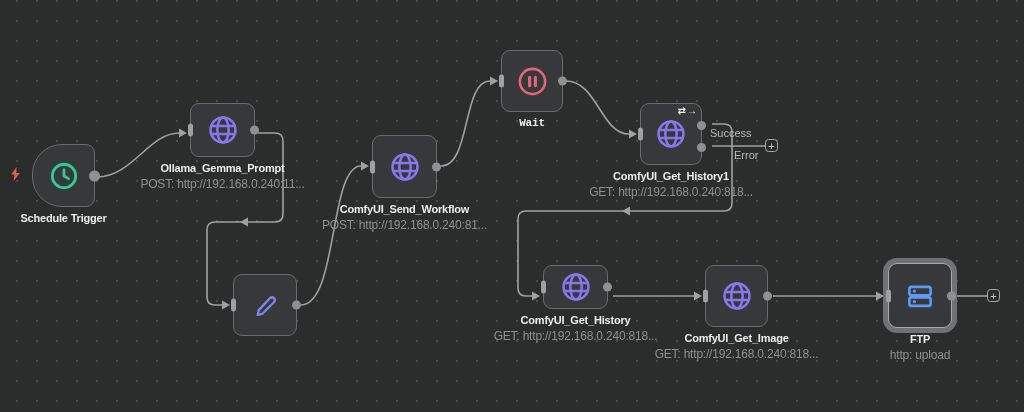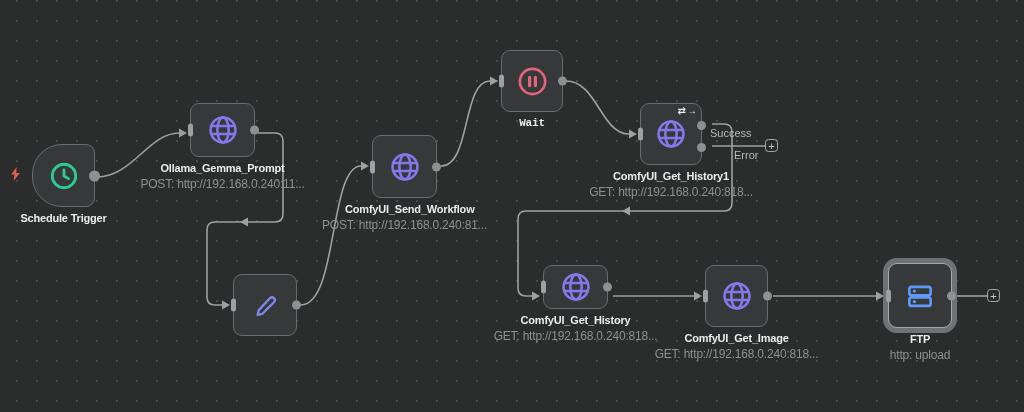--- a/index.html
+++ b/index.html
@@ -39,21 +39,21 @@
   .outp.multi{transform:none;}
 
   .nlabel{
     position:absolute;top:calc(100% + 6px);left:50%;transform:translateX(-50%);
     text-align:center;width:max-content;pointer-events:none;
   }
   .nname{
     font-size:11px;font-weight:bold;color:#ececec;letter-spacing:-0.2px;
     white-space:nowrap;line-height:1.15;
   }
-  .nname.wrap{white-space:normal;width:140px;word-break:break-all;margin:0 auto;text-align:right;}
+  .nname.wrap{white-space:normal;width:140px;word-break:break-all;margin:0 auto;}
   .nsub{
     font-size:12px;color:#8e9091;letter-spacing:-0.2px;margin-top:2px;white-space:nowrap;
   }
   .out-label{
     position:absolute;left:calc(100% + 9px);
     font-size:11px;color:#b9babb;white-space:nowrap;pointer-events:none;margin-top:8px;
   }
   .badges{
     position:absolute;top:1px;right:4px;display:flex;gap:1px;
     color:#eceded;font-size:10px;font-weight:bold;line-height:11px;

